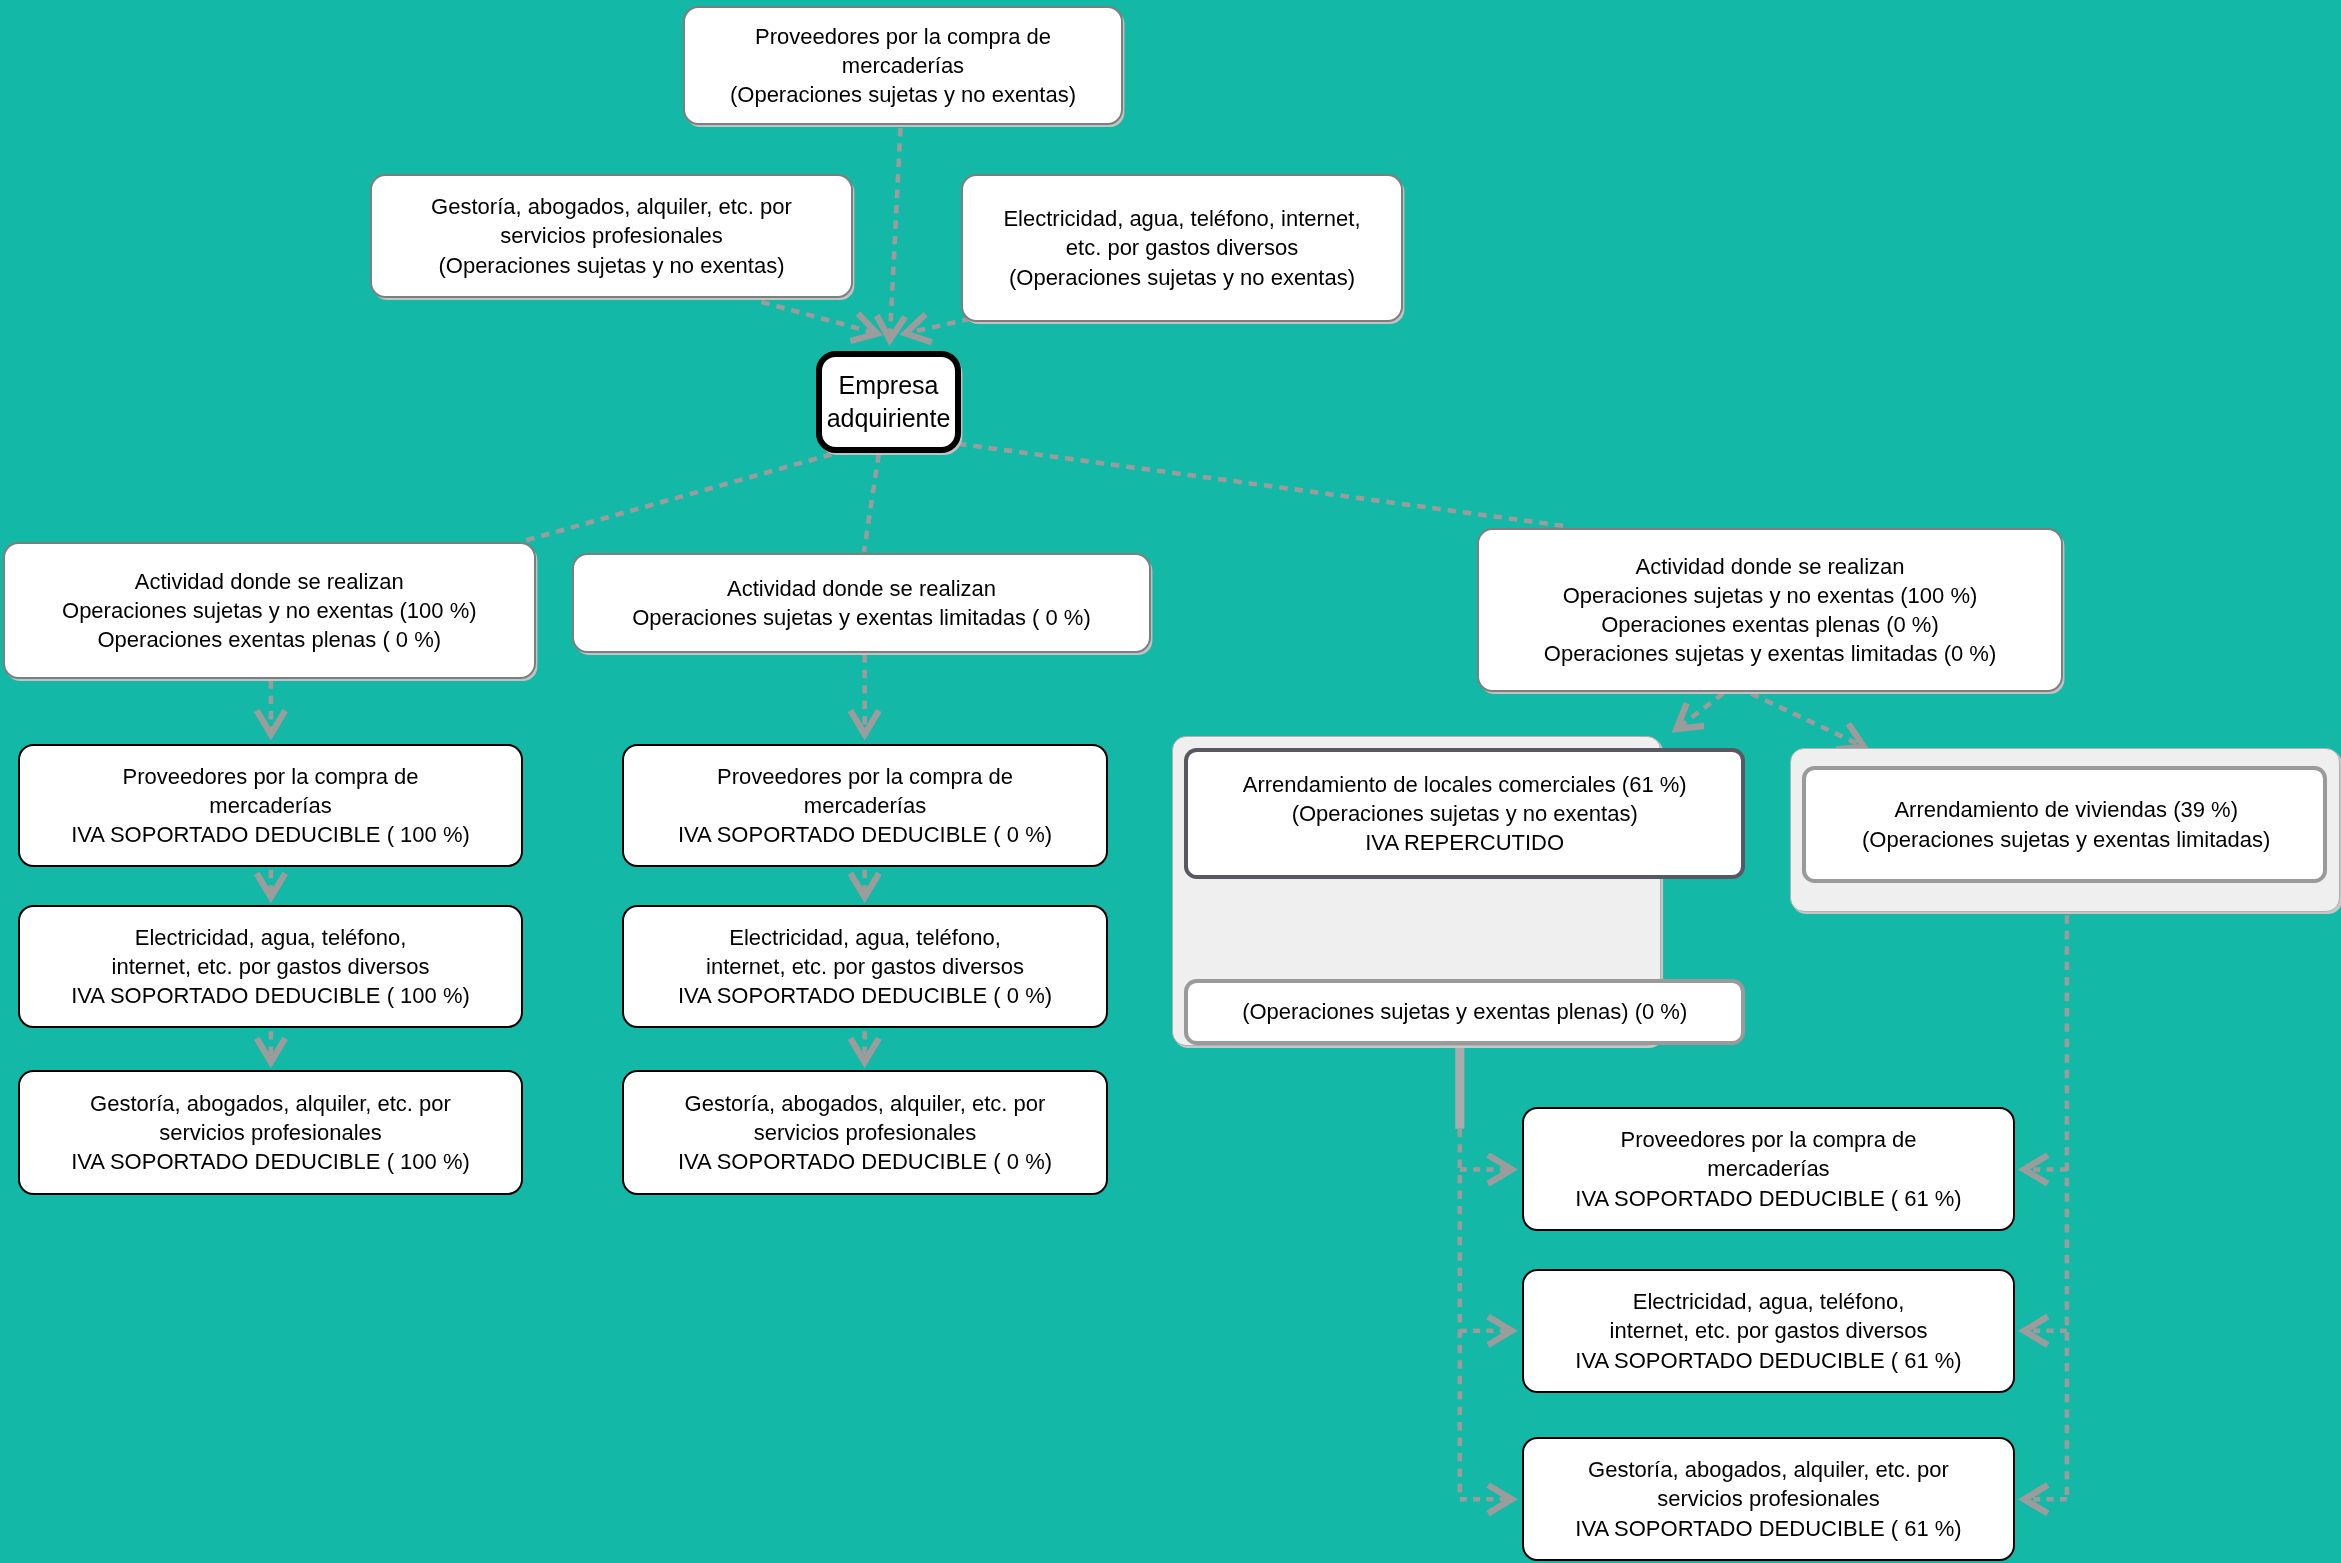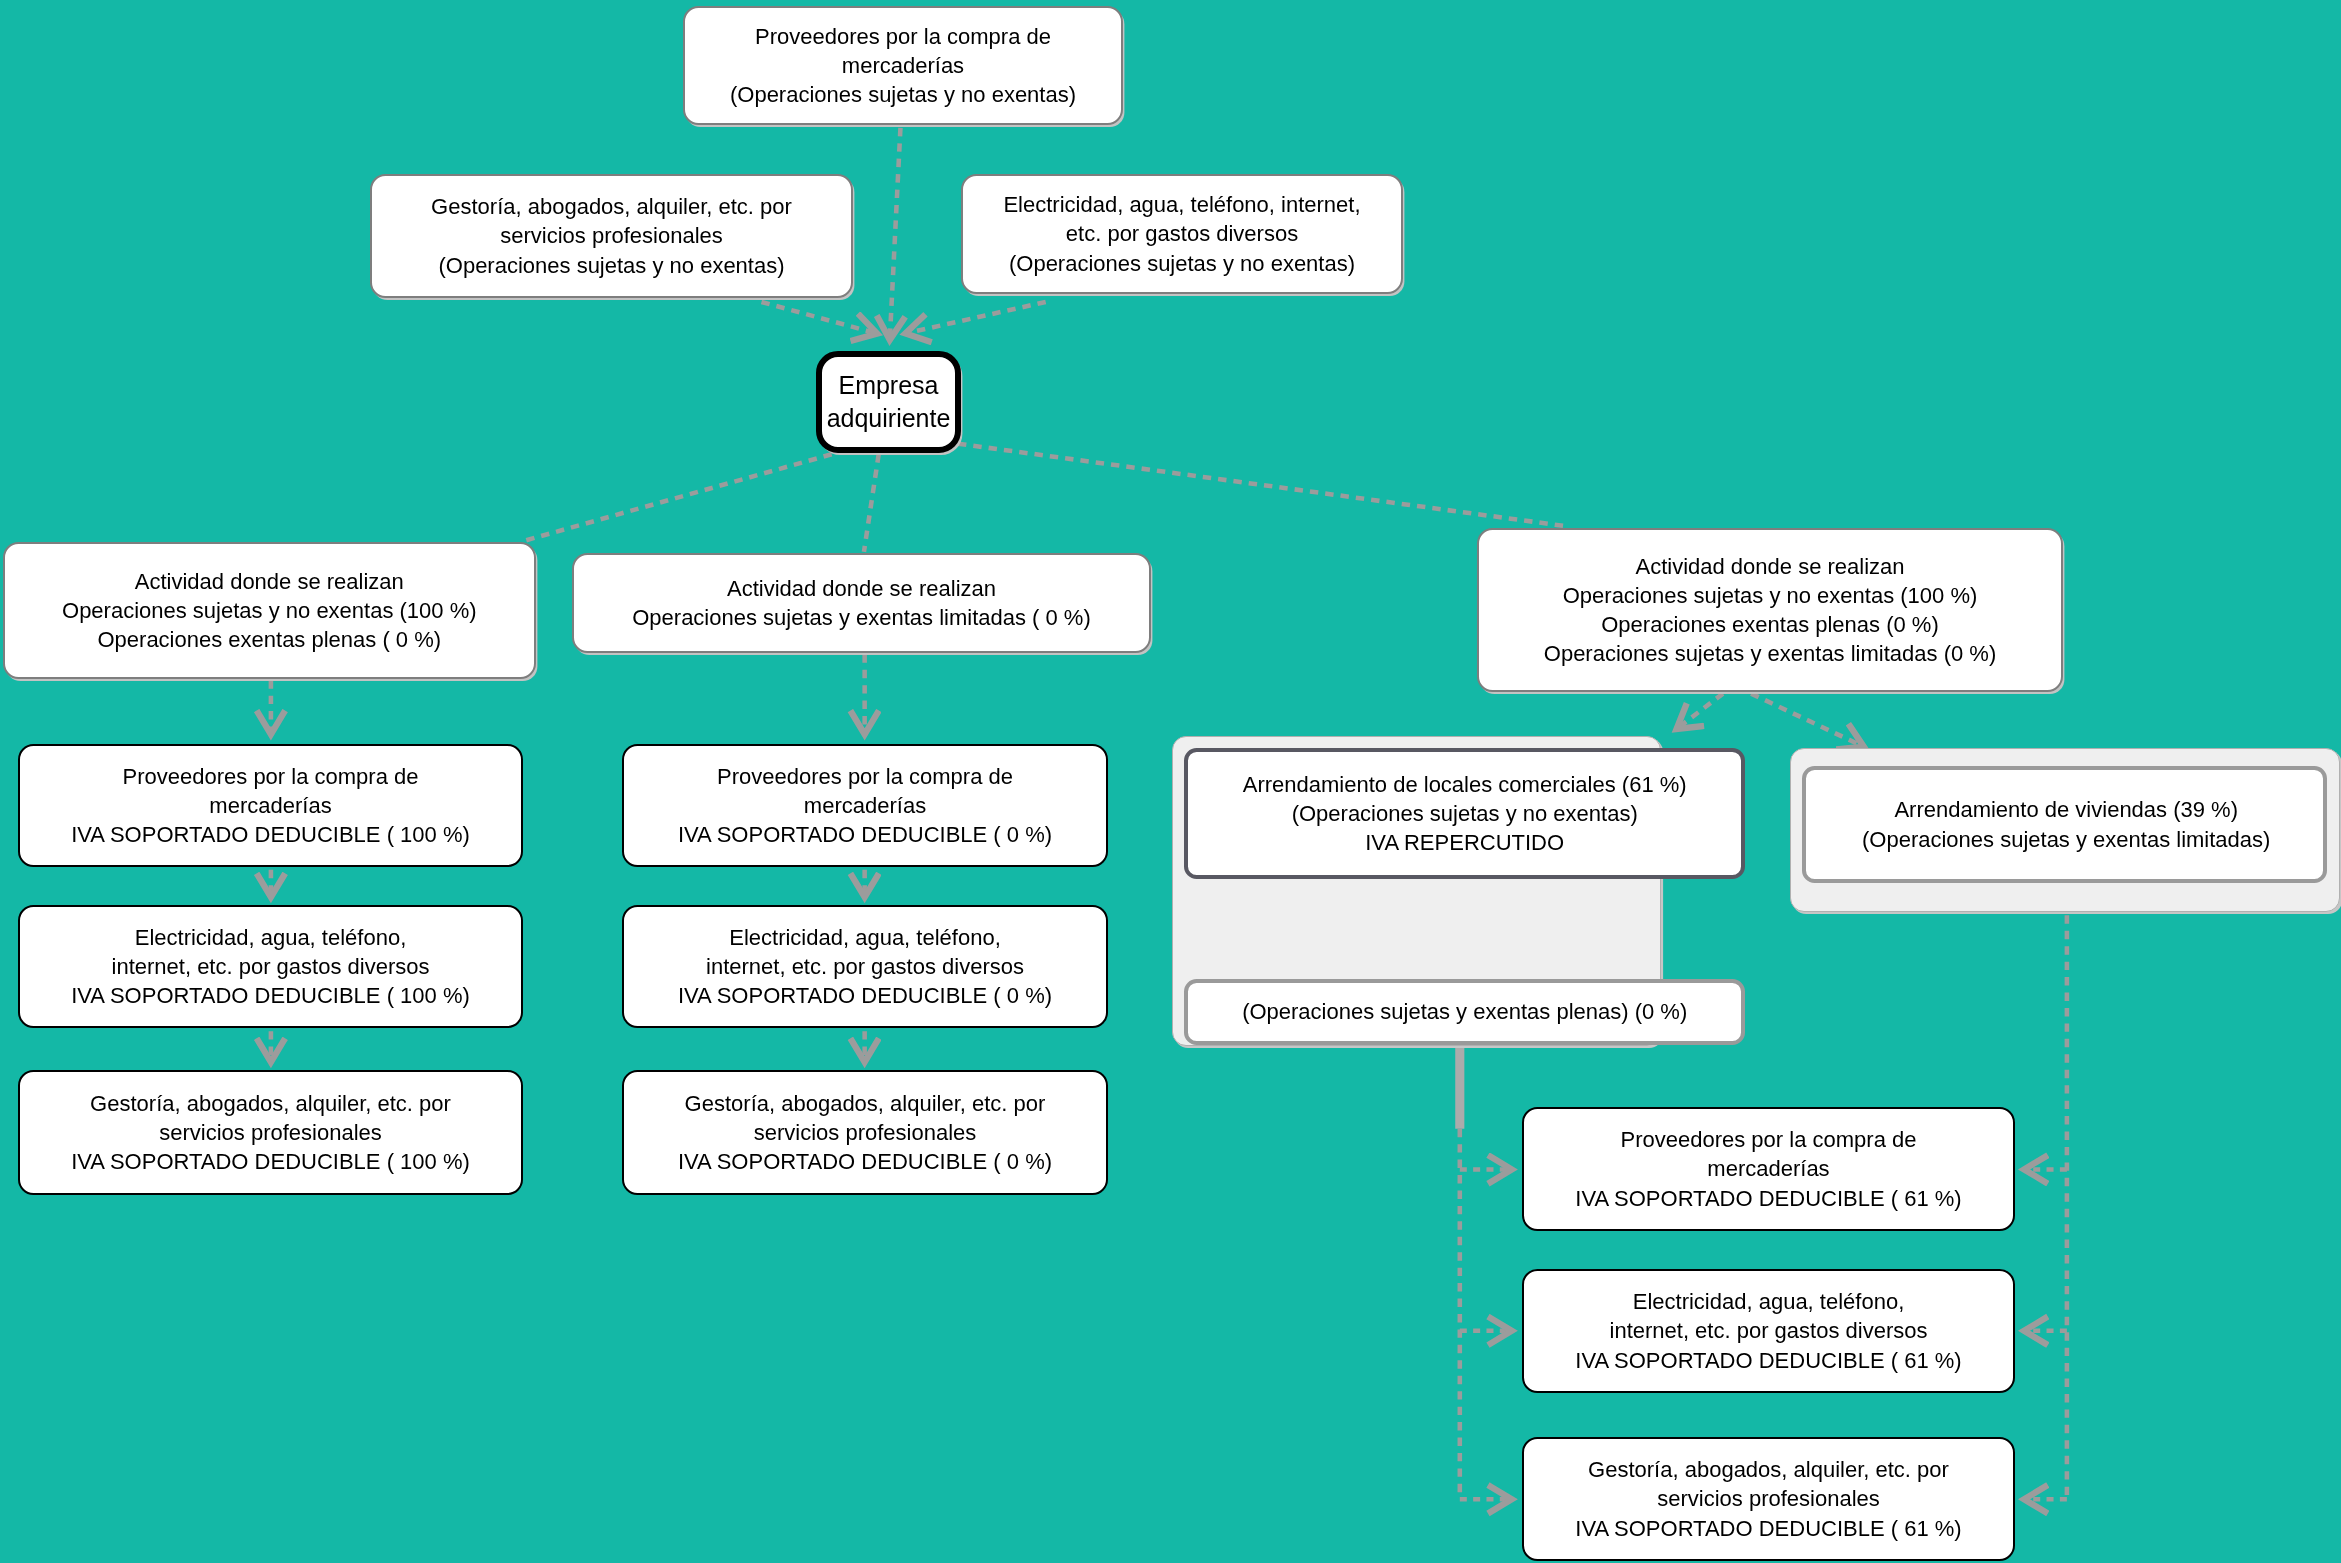--- a/index.html
+++ b/index.html
@@ -100,25 +100,25 @@
     <line x1="2945" y1="1896" x2="2888" y2="1896" stroke="#9c9c9c" stroke-width="6.5" stroke-dasharray="10 9" marker-end="url(#arw)"></line>
     <line x1="2945" y1="2136" x2="2888" y2="2136" stroke="#9c9c9c" stroke-width="6.5" stroke-dasharray="10 9" marker-end="url(#arw)"></line>
   </svg>
 
   <div class="node frame" style="left:683px;top:5.6px;width:440px;height:119px;">Proveedores por la compra de
 mercaderías
 (Operaciones sujetas y no exentas)</div>
   <div class="node frame" style="left:370px;top:174px;width:483px;height:124px;">Gestoría, abogados, alquiler, etc. por
 servicios profesionales
 (Operaciones sujetas y no exentas)</div>
-  <div class="node frame" style="left:961px;top:174px;width:442px;height:120px;">Electricidad, agua, teléfono, internet,
+  <div class="node frame" style="left:961px;top:174px;width:442px;height:148px;">Electricidad, agua, teléfono, internet,
 etc. por gastos diversos
 (Operaciones sujetas y no exentas)</div>
 
-  <div class="node empresa" style="left:816px;top:351px;width:145px;height:102px;border-radius:22px;">Empresa
+  <div class="node empresa" style="left:816px;top:351px;width:145px;height:102px;">Empresa
 adquiriente</div>
 
   <div class="node frame" style="left:2.8px;top:542px;width:533px;height:137px;">Actividad donde se realizan
 Operaciones sujetas y no exentas (100 %)
 Operaciones exentas plenas ( 0 %)</div>
   <div class="node frame" style="left:572px;top:553px;width:579px;height:100px;">Actividad donde se realizan
 Operaciones sujetas y exentas limitadas ( 0 %)</div>
   <div class="node frame" style="left:1477px;top:528px;width:586px;height:164px;">Actividad donde se realizan
 Operaciones sujetas y no exentas (100 %)
 Operaciones exentas plenas (0 %)

